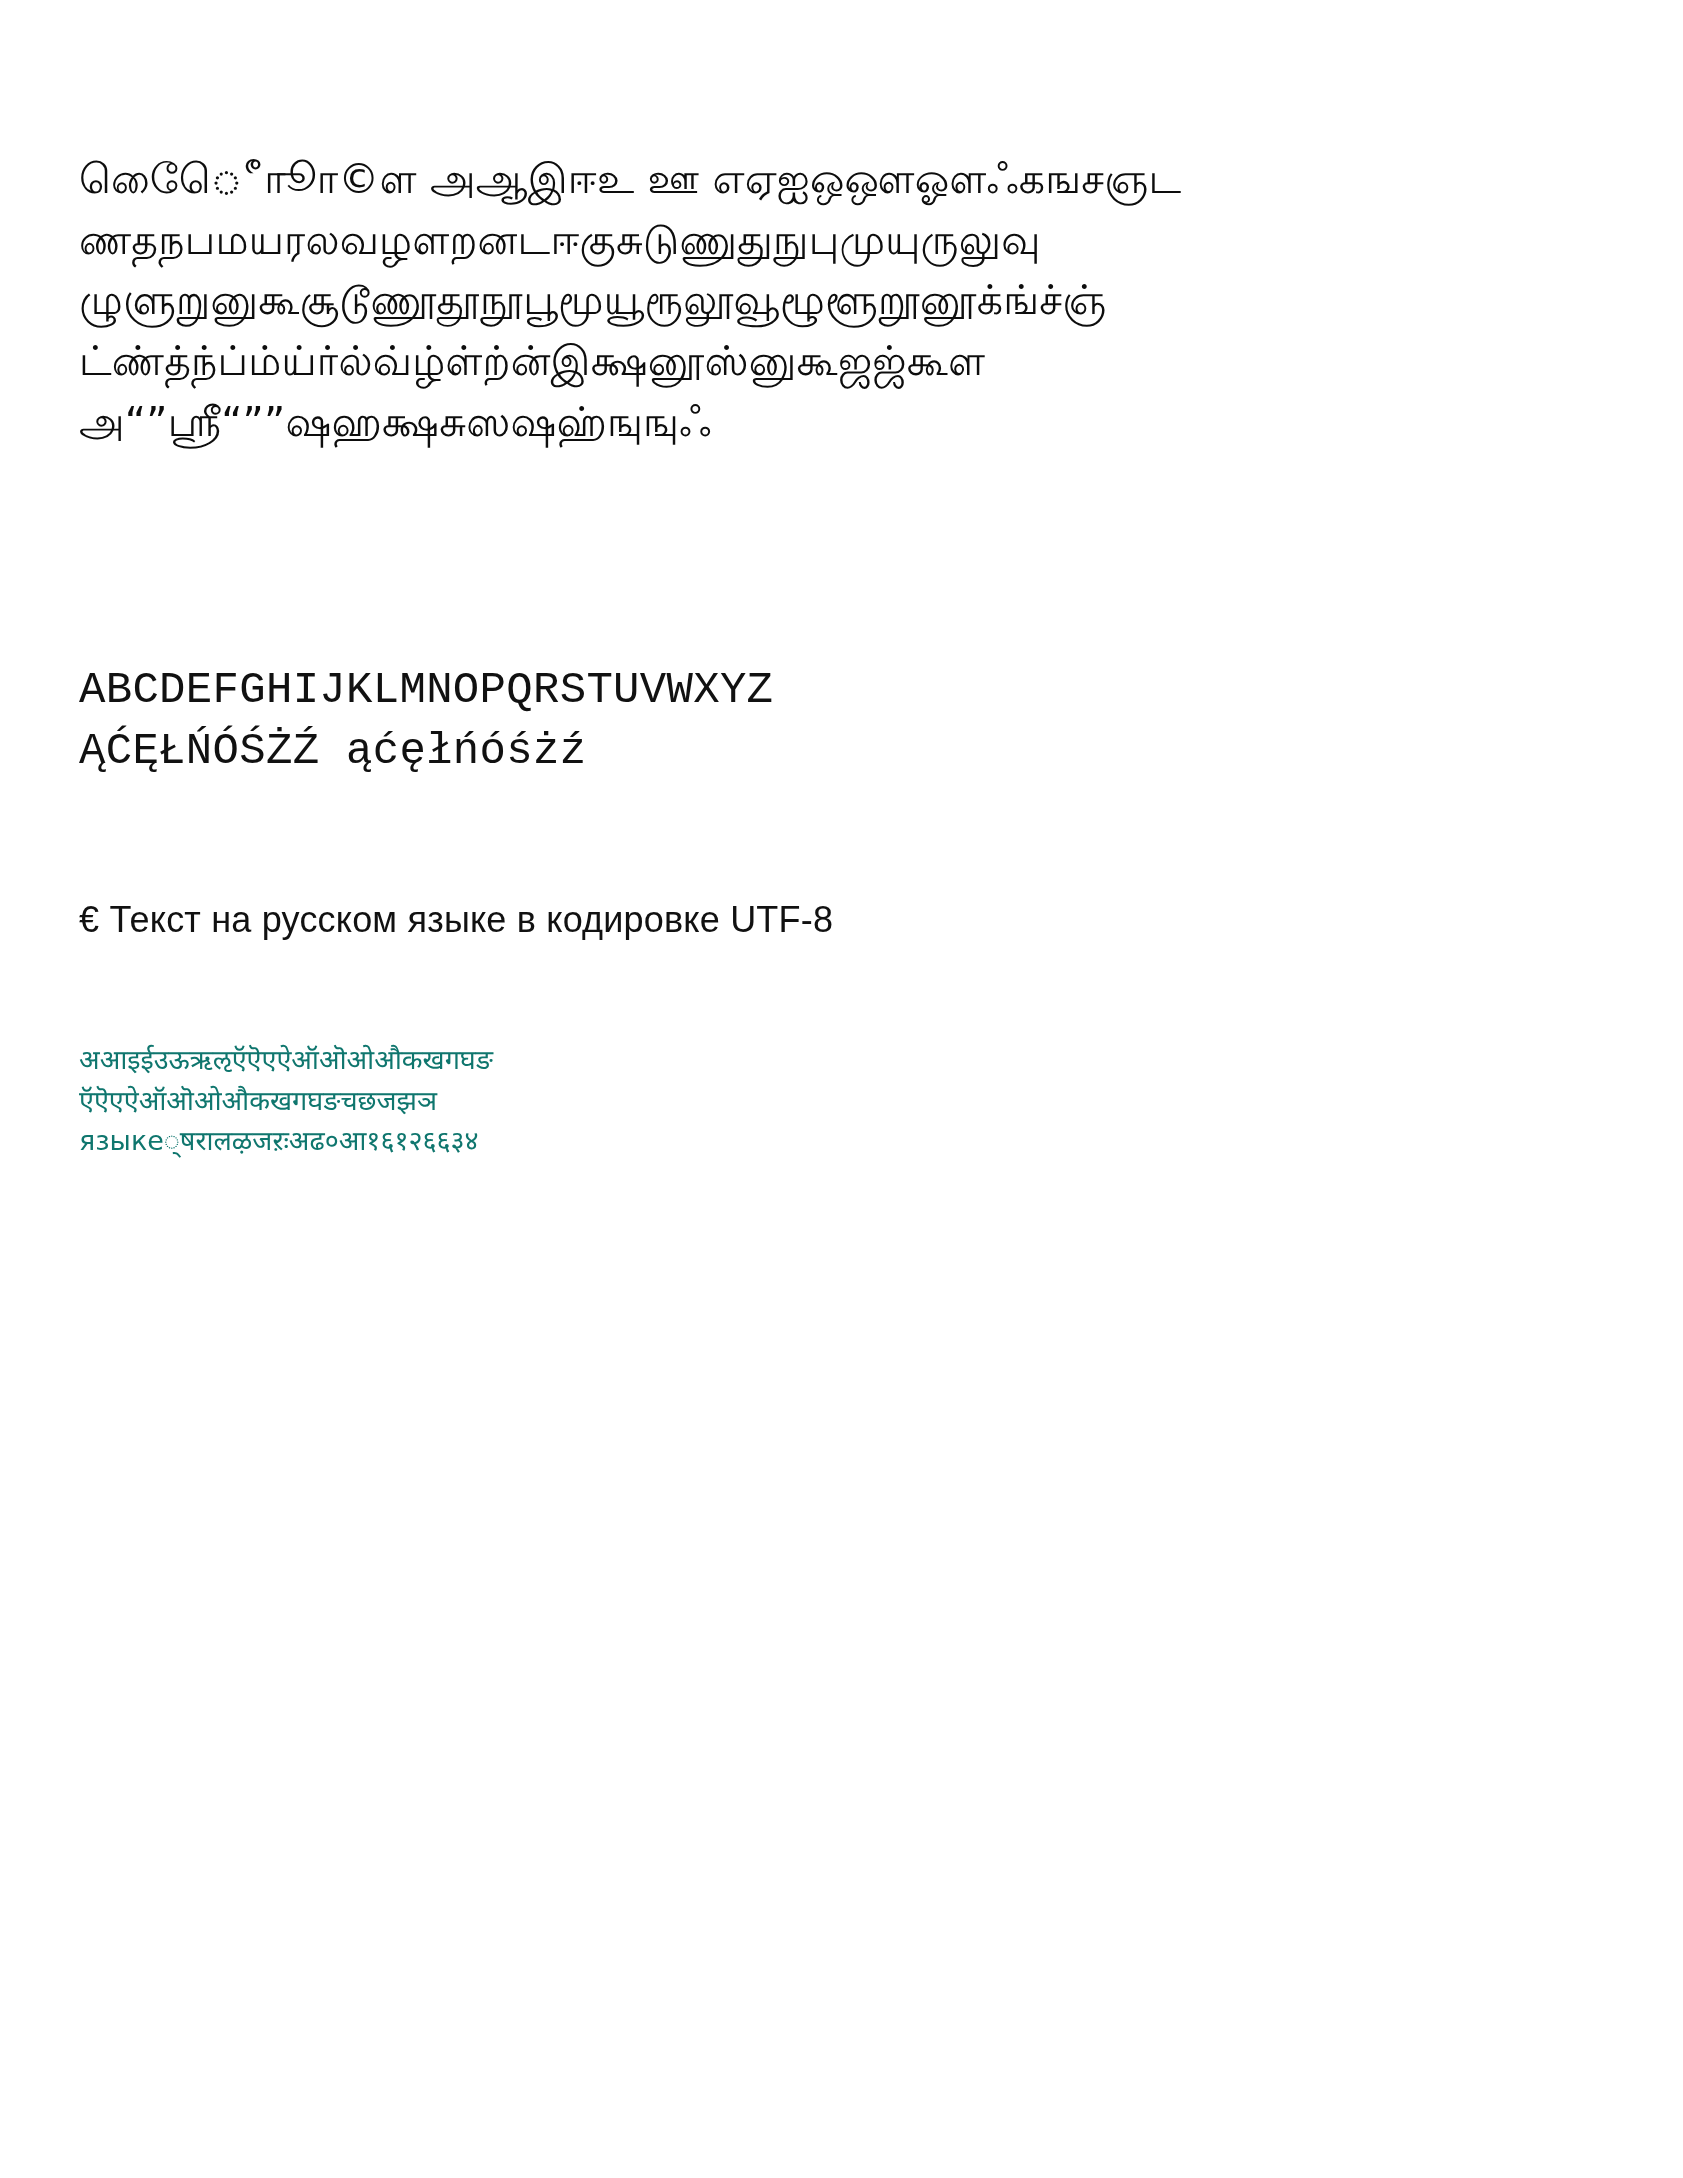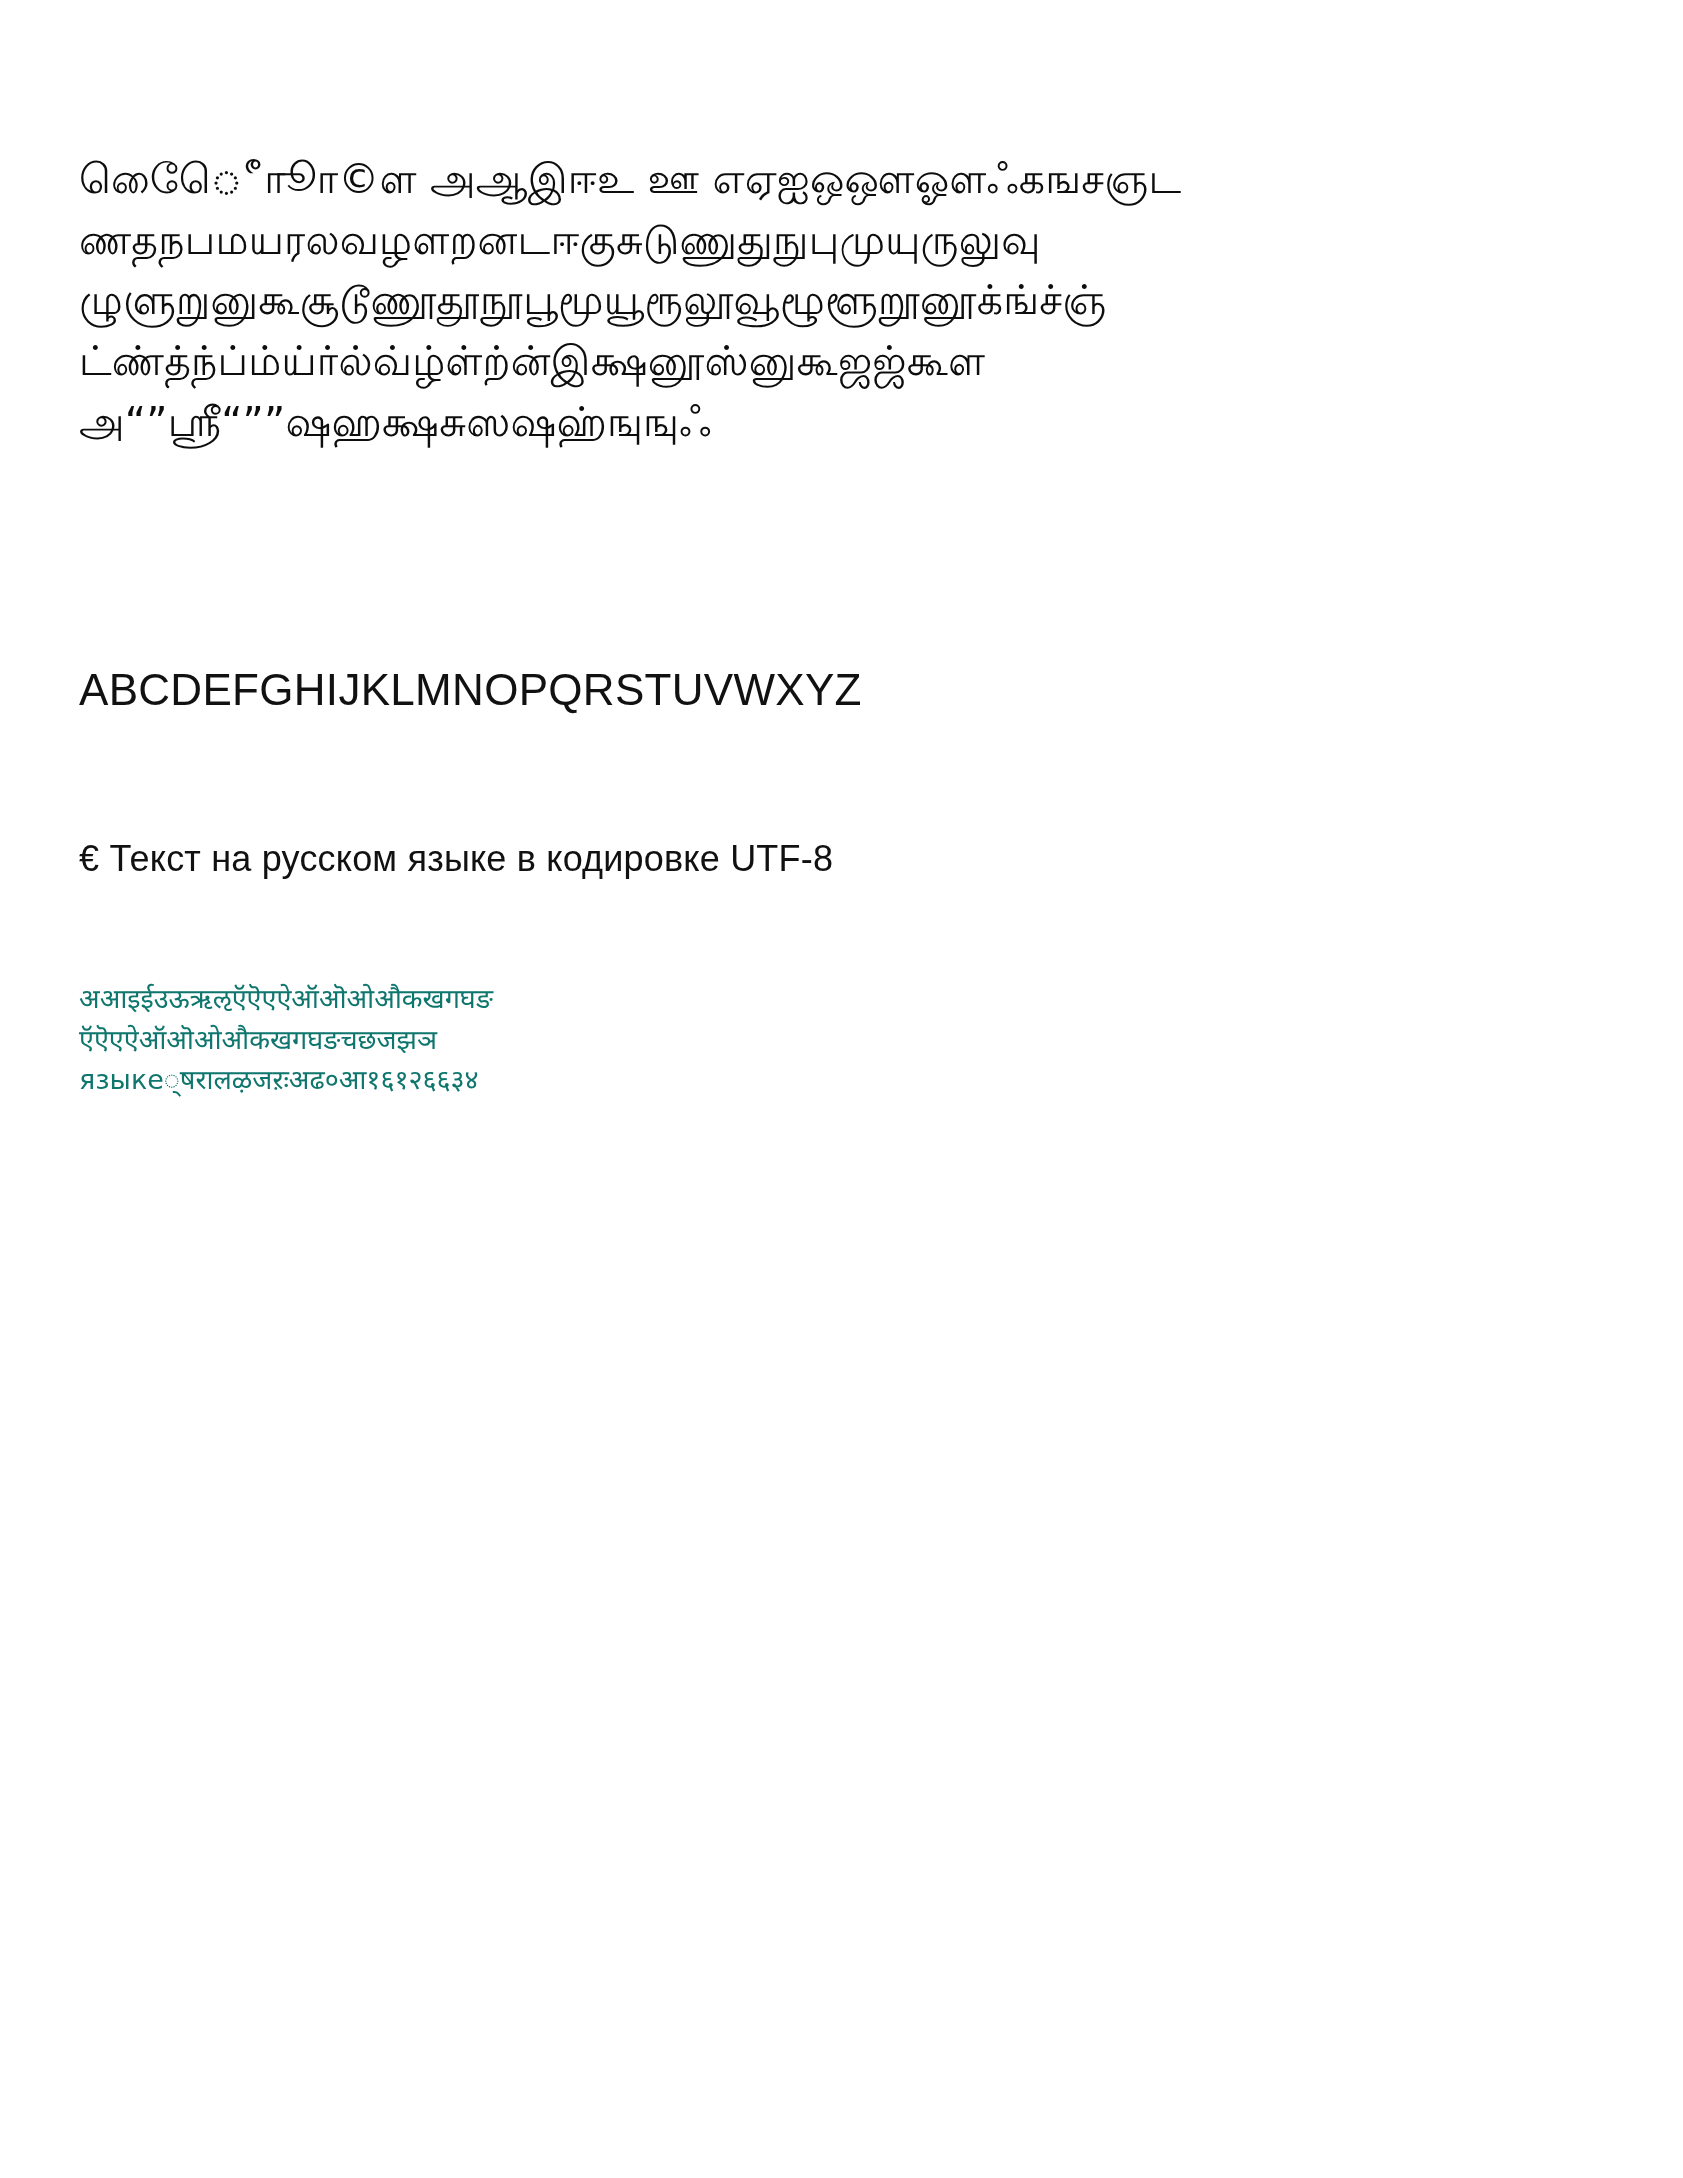--- a/index.html
+++ b/index.html
@@ -32,21 +32,21 @@
     font-size: 41px;
     line-height: 1.48;
     letter-spacing: 0.2px;
     color: #0d0d0d;
     word-break: break-word;
     max-width: 1297px;
   }
   .spacer-1 { height: 208px; }
 
   .latin-block {
-    font-family: Liberation Sans, sans-serif;
+    font-family: Liberation Mono, monospace;
     font-size: 44px;
     line-height: 1.38;
     color: #111111;
     letter-spacing: 0.3px;
   }
   .latin-line {
     display: block;
     white-space: pre;
   }
   .spacer-2 { height: 89px; }
@@ -79,20 +79,21 @@
 <body>
 
 <div class="page">
 
   <p class="block tamil-block">ாீூெேைொ©ள அஆஇஈஉ ஊ எஏஐஒஔஓளஃகஙசஞட ணதநபமயரலவழளறனடஈகுசுடுணுதுநுபுமுயுருலுவு ழுளுறுனுகூசூடூணூதூநூபூமூயூரூலூவூழூளூறூனூக்ங்ச்ஞ் ட்ண்த்ந்ப்ம்ய்ர்ல்வ்ழ்ள்ற்ன்இக்ஷனூஸ்னுகூஜஜ்கூள அ“”ஸ்ரீ“””ஷஹக்ஷசுஸஷஹ்ஙுஙுஃ</p>
 
   <div class="spacer-1"></div>
 
   <div class="block latin-block">
     <span class="latin-line">ABCDEFGHIJKLMNOPQRSTUVWXYZ</span>
+    <span class="latin-line">ĄĆĘŁŃÓŚŻŹ ąćęłńóśżź</span>
   </div>
 
   <div class="spacer-2"></div>
 
   <div class="block cyrillic-block">€ Текст на русском языке в кодировке UTF-8</div>
 
   <div class="spacer-3"></div>
 
   <div class="block devanagari-block">
     <span class="deva-line">अआइईउऊऋऌऍऎएऐऑऒओऔकखगघङ</span>

